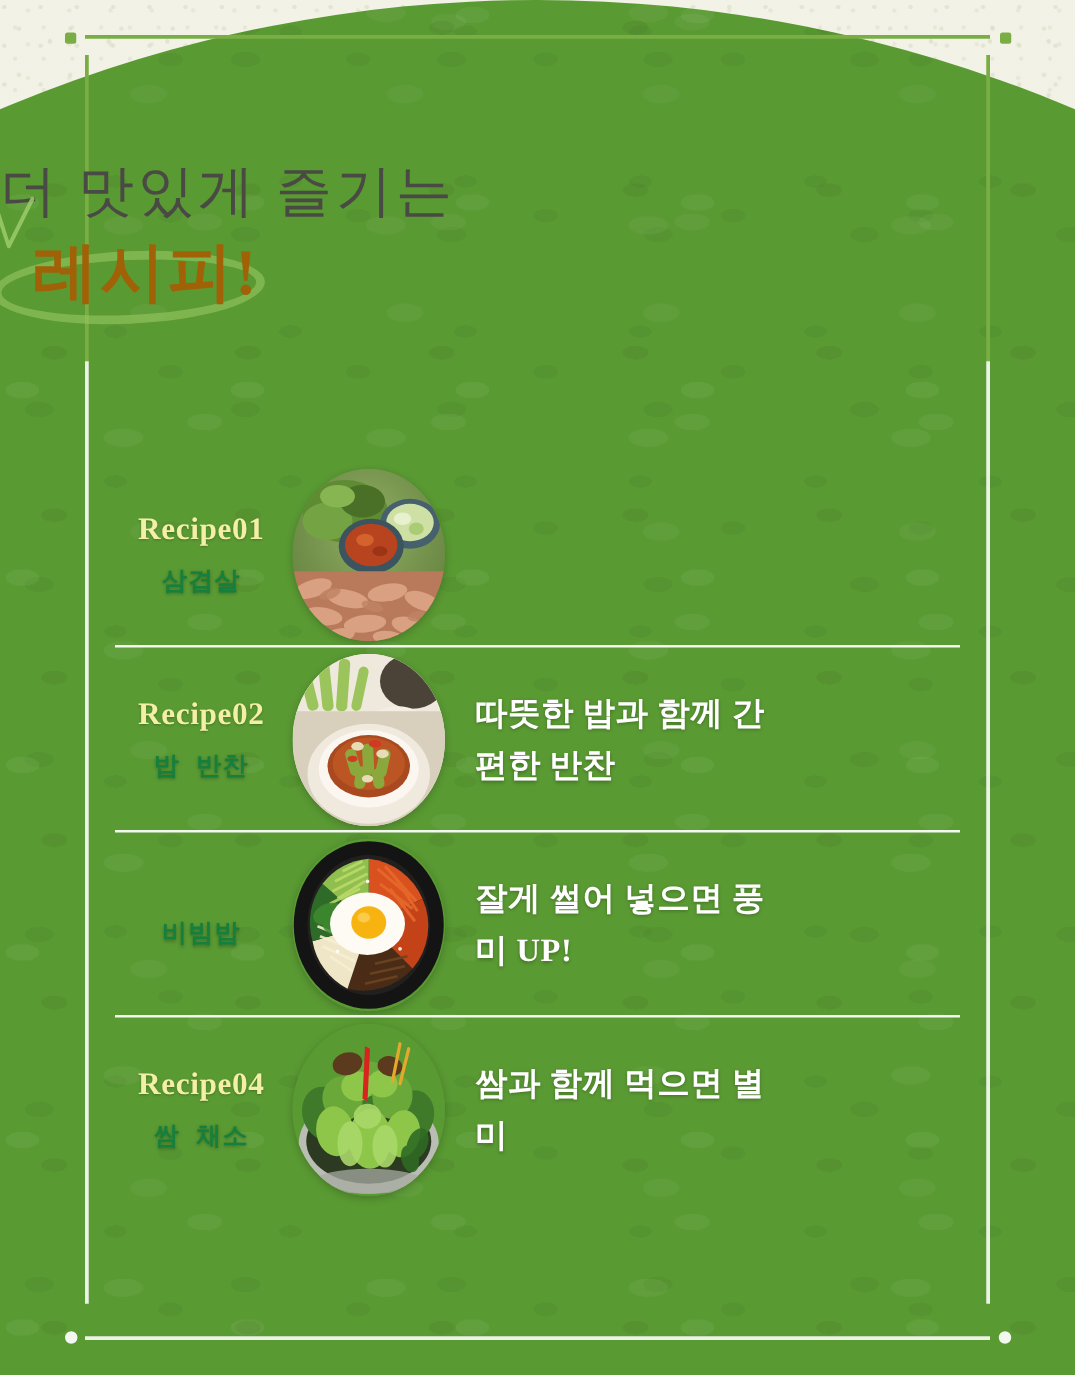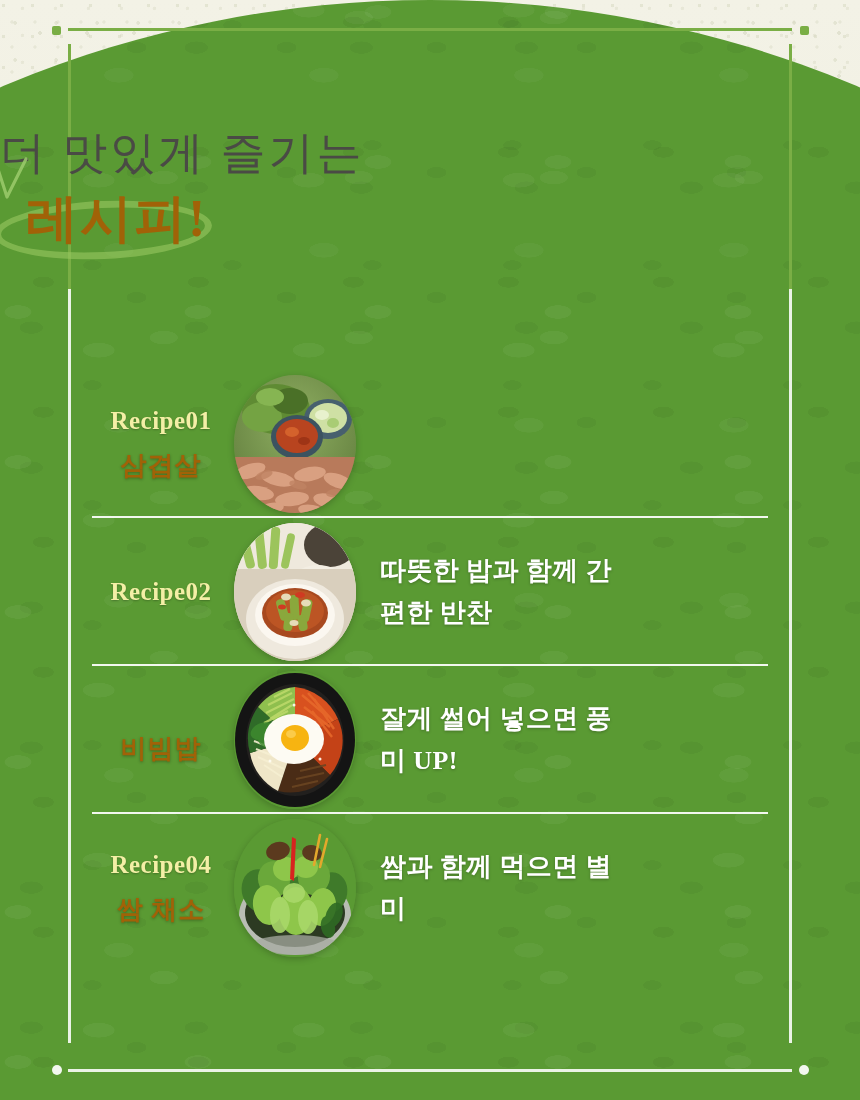--- a/index.html
+++ b/index.html
@@ -112,22 +112,22 @@
     width:138px; flex:none; text-align:center;
   }
   .recipe-no {
     font-family:"Liberation Serif", serif;
     font-size:25px; font-weight:bold; color:#f4efa6;
     letter-spacing:.5px; line-height:1.1;
     text-shadow:0 1px 2px rgba(0,0,0,.25);
   }
   .recipe-name {
     margin-top:18px;
-    font-family:Liberation Serif, serif;
-    font-size:26px; font-weight:bold; color:#a16207;
+    font-family:Liberation Mono, monospace;
+    font-size:20px; font-weight:bold; color:#15803d;
     letter-spacing:1px; line-height:1.1;
     text-shadow:0 1px 3px rgba(0,0,0,.3);
   }
 
   .row-photo {
     flex:none; width:122px; height:138px; margin:0 24px 0 4px;
     border-radius:50%;
     overflow:hidden;
     position:relative;
     box-shadow:0 2px 7px rgba(0,0,0,.22);
@@ -227,20 +227,21 @@
             <ellipse cx="12" cy="128" rx="8" ry="4" transform="rotate(18 12 128)"></ellipse>
           </g>
         </svg>
       </div>
       <div class="divider"></div>
     </div>
 
     <div class="row">
       <div class="row-label">
         <div class="recipe-no">Recipe02</div>
+        <div class="recipe-name">밥 반찬</div>
       </div>
       <div class="row-photo">
         <svg viewBox="0 0 122 138" preserveAspectRatio="xMidYMid slice">
           <rect width="122" height="138" fill="#e8e0d2"></rect>
           <rect y="0" width="122" height="48" fill="#efe9dd"></rect>
           <ellipse cx="96" cy="22" rx="26" ry="22" fill="#4b4338"></ellipse>
           <g fill="#9cc45c">
             <rect x="8" y="6" width="9" height="40" rx="4" transform="rotate(-14 12 26)"></rect>
             <rect x="22" y="2" width="9" height="44" rx="4" transform="rotate(-6 26 24)"></rect>
             <rect x="36" y="4" width="9" height="42" rx="4" transform="rotate(4 40 25)"></rect>

